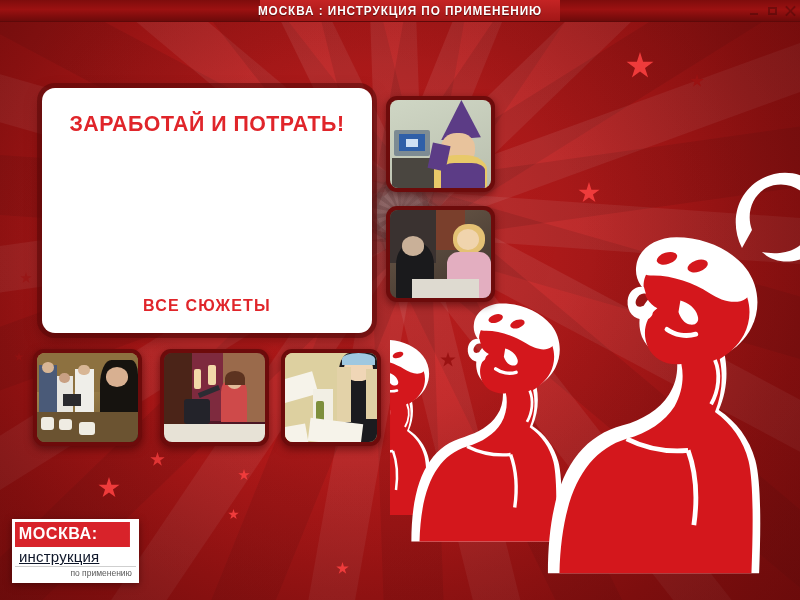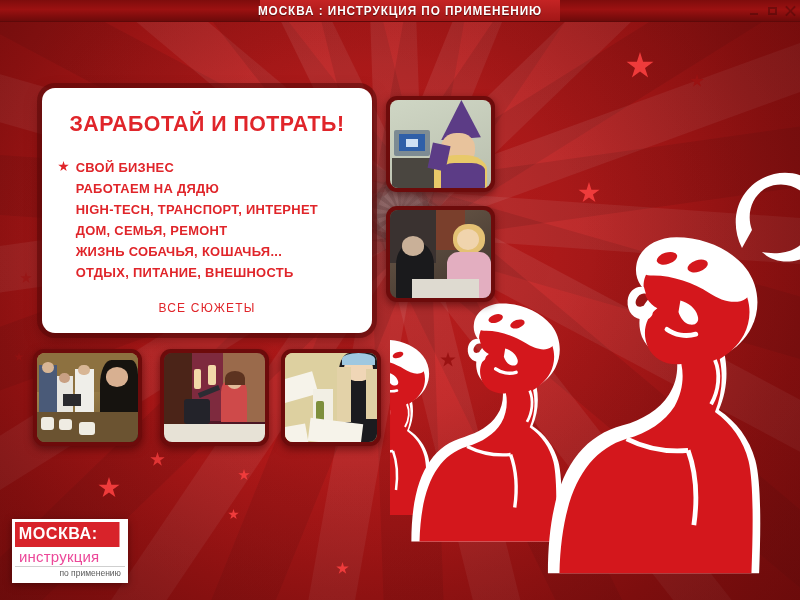--- a/index.html
+++ b/index.html
@@ -97,41 +97,41 @@
     position:absolute; left:0; top:4px; width:11px; height:11px; background:#e0252a;
     clip-path:polygon(50% 0%,61% 35%,98% 35%,68% 57%,79% 91%,50% 70%,21% 91%,32% 57%,2% 35%,39% 35%);
   }
   .menulist .row{
     color:#e0252a; font-size:13.2px; font-weight:bold; letter-spacing:.3px;
     line-height:21px; padding-left:18px; white-space:nowrap; cursor:pointer;
     transform:scaleX(.98); transform-origin:left;
   }
   .alllink{
     position:absolute; left:0; right:0; bottom:18px; text-align:center;
-    color:#e0252a; font-size:12px; font-weight:normal; letter-spacing:1.2px; cursor:pointer;
+    color:#e0252a; font-size:16px; font-weight:bold; letter-spacing:1.2px; cursor:pointer;
   }
 
   
   .thumb{ position:absolute; border-radius:11px; background:#6d0b0b;
           padding:4px; box-shadow:0 3px 9px rgba(55,3,3,.6); cursor:pointer; }
   .thumb .pic{ width:100%; height:100%; border-radius:8px; overflow:hidden; position:relative; }
   .thumb .pic > div{ position:absolute; }
 
   #th-r1{ left:386px; top:74px; width:109px; height:96px; }
   #th-r2{ left:386px; top:184px; width:109px; height:96px; }
   #th-b1{ left:33px;  top:327px; width:109px; height:97px; }
   #th-b2{ left:160px; top:327px; width:109px; height:97px; }
   #th-b3{ left:281px; top:327px; width:100px; height:97px; }
 
   
-  .logo{ position:absolute; left:12px; bottom:17px; width:116px; background:#ffffff;
+  .logo{ position:absolute; left:12px; bottom:17px; width:127px; background:#ffffff;
          padding:3px; box-shadow:0 2px 7px rgba(50,3,3,.55); }
   .logo .l1{ background:#d8232a; color:#fff; font-size:17px; font-weight:bold;
              letter-spacing:.5px; padding:2px 4px 3px; transform:scaleX(.95); transform-origin:left; }
-  .logo .l2{ color:#ec4899; font-size:15px; padding:1px 4px 0; letter-spacing:.2px; }
+  .logo .l2{ color:#0f172a; font-size:15px; padding:1px 4px 0; letter-spacing:.2px;text-decoration:underline; }
   .logo .l3{ color:#5a5a5a; font-size:8.5px; padding:1px 4px 2px; border-top:1px solid #cfcfcf;
              margin-top:1px;text-align:right; }
 </style>
 </head>
 <body>
 
 <div class="titlebar">
   <div class="tb-glow"></div>
   <div class="tb-title">МОСКВА : ИНСТРУКЦИЯ ПО ПРИМЕНЕНИЮ</div>
   <div class="wbtns">
@@ -246,29 +246,20 @@
       <path d="M352 118 C336 86 352 52 384 44 C410 38 436 54 440 80
                C444 104 430 124 408 130 C394 134 380 130 372 122
                C382 124 396 124 406 118 C422 108 428 88 420 72
                C412 56 392 50 376 58 C362 66 356 84 362 100 Z" fill="#ffffff"></path>
     </svg>
   </div>
 
 
   <section class="panel">
     <h1>ЗАРАБОТАЙ И ПОТРАТЬ!</h1>
-    <div class="menulist">
-      <span class="bullet"></span>
-      <div class="row">СВОЙ БИЗНЕС</div>
-      <div class="row">РАБОТАЕМ НА ДЯДЮ</div>
-      <div class="row">HIGH-TECH, ТРАНСПОРТ, ИНТЕРНЕТ</div>
-      <div class="row">ДОМ, СЕМЬЯ, РЕМОНТ</div>
-      <div class="row">ЖИЗНЬ СОБАЧЬЯ, КОШАЧЬЯ...</div>
-      <div class="row">ОТДЫХ, ПИТАНИЕ, ВНЕШНОСТЬ</div>
-    </div>
     <div class="alllink">ВСЕ СЮЖЕТЫ</div>
   </section>
 
   <div class="thumb" id="th-r1">
     <div class="pic" style="background:linear-gradient(160deg,#cfd6c4,#b9bfae);">
       <div style="left:4%;top:34%;width:36%;height:30%;background:#7d8b93;border-radius:2px;"></div>
       <div style="left:9%;top:39%;width:26%;height:19%;background:#2f5fa8;"></div>
       <div style="left:16%;top:44%;width:12%;height:9%;background:#cfe0f4;"></div>
       <div style="left:2%;top:66%;width:44%;height:34%;background:#4a4640;"></div>
       <div style="left:44%;top:0%;width:46%;height:46%;background:#5c3c86;

